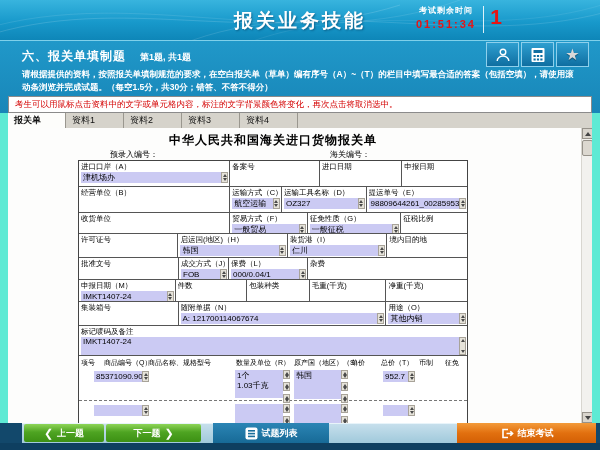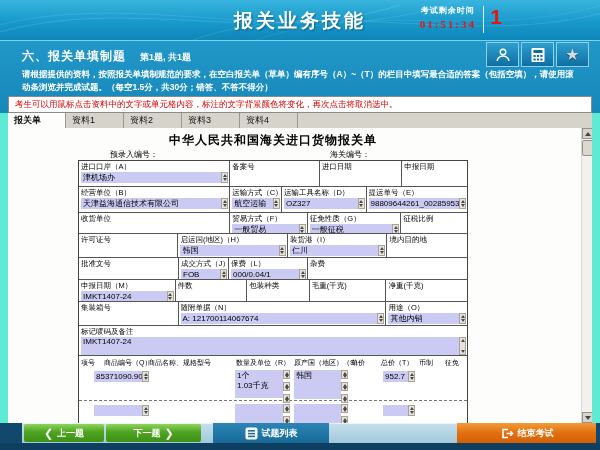--- a/index.html
+++ b/index.html
@@ -8,21 +8,21 @@
   .app { position:relative; width:600px; height:450px; background:#5eead4; overflow:hidden; }
 
   
   .header { position:absolute; left:0; top:0; width:600px; height:40px;
     background:linear-gradient(180deg,#38b4de 0%, #1899cb 55%, #0e86b8 100%); }
   .header svg.waves { position:absolute; left:0; top:0; }
   .hdr-title { position:absolute; left:0; right:0; top:8px; text-align:center; color:#fff;
     font-size:19px; font-weight:bold; letter-spacing:3px; text-shadow:1px 1px 2px rgba(0,40,70,.45); }
   .timer { position:absolute; right:124px; top:5px; text-align:center; }
   .timer-label { color:#fff; font-size:8px; font-weight:bold; letter-spacing:1px; }
-  .timer-value { color:#e61515; font-size:11px; font-weight:bold; letter-spacing:2px; margin-top:2px;font-family:Liberation Serif, serif; }
+  .timer-value { color:#e61515; font-size:11px; font-weight:bold; letter-spacing:2px; margin-top:2px; }
   .timer-divider { position:absolute; right:116px; top:6px; width:1px; height:27px; background:rgba(255,255,255,.85); }
   .qnum { position:absolute; right:98px; top:5px; color:#e61515; font-size:21px; font-weight:bold; }
 
   
   .panel { position:absolute; left:0; top:40px; width:600px; height:73px;
     background:linear-gradient(180deg,#2098c9,#1886b8); border-top:1px solid #7fd0ea; }
   .sec-title { position:absolute; left:22px; top:7px; color:#fff; font-size:12px; font-weight:bold; letter-spacing:1px; }
   .sec-progress { position:absolute; left:140px; top:10px; color:#fff; font-size:9px; font-weight:bold; }
   .hicons { position:absolute; right:11px; top:1px; display:flex; gap:2px; }
   .hbtn { width:33px; height:25px; background:linear-gradient(180deg,#2e9fd0,#0f6ea1);
@@ -196,27 +196,20 @@
           <div class="lb">进口日期</div>
         </div>
         <div class="dt-cell" style="width:65px">
           <div class="lb">申报日期</div>
         </div>
       </div>
 
       <div class="dt-row h26">
         <div class="dt-cell" style="width:152px">
           <div class="lb">经营单位（B）</div>
-          <div class="combo">
-            <div class="cv">天津益海通信技术有限公司</div>
-            <span class="sp">
-                <i class="u"></i>
-                <i class="d"></i>
-              </span>
-          </div>
         </div>
         <div class="dt-cell" style="width:52px">
           <div class="lb">运输方式（C）</div>
           <div class="combo">
             <div class="cv">航空运输</div>
             <span class="sp">
                 <i class="u"></i>
                 <i class="d"></i>
               </span>
           </div>

